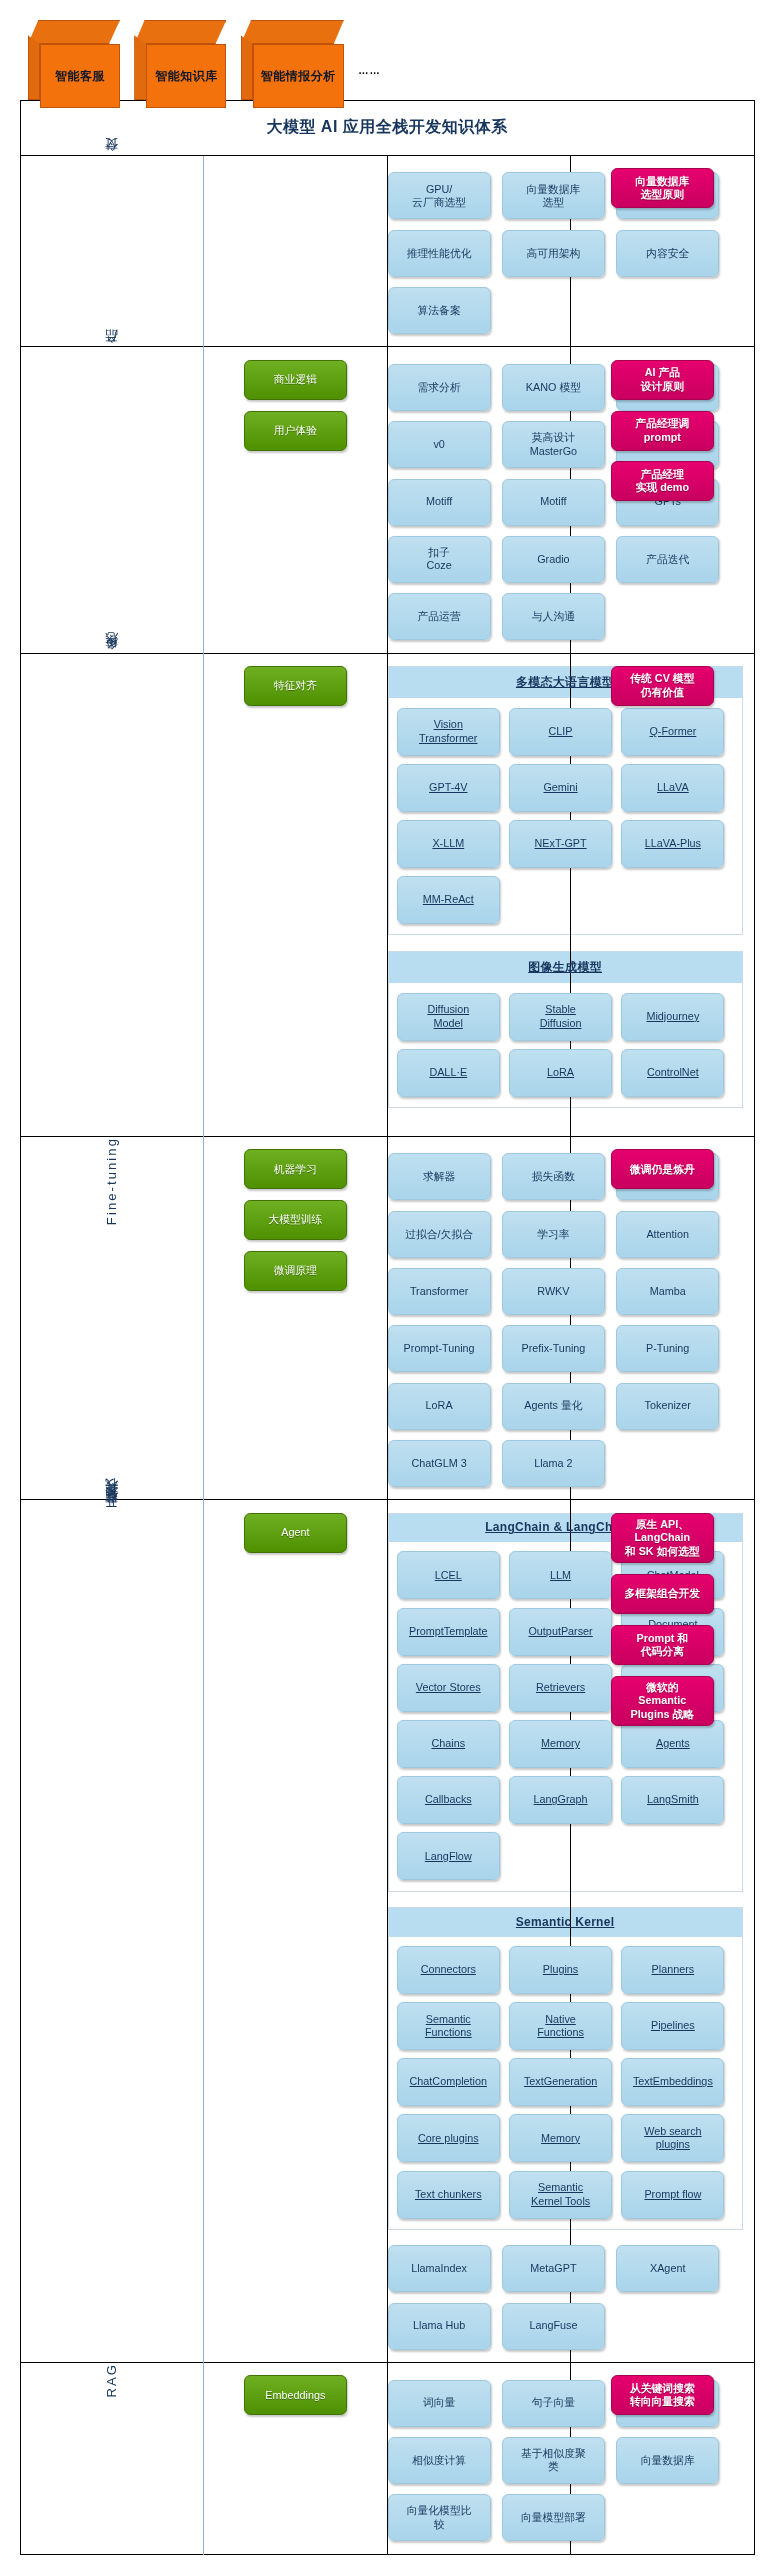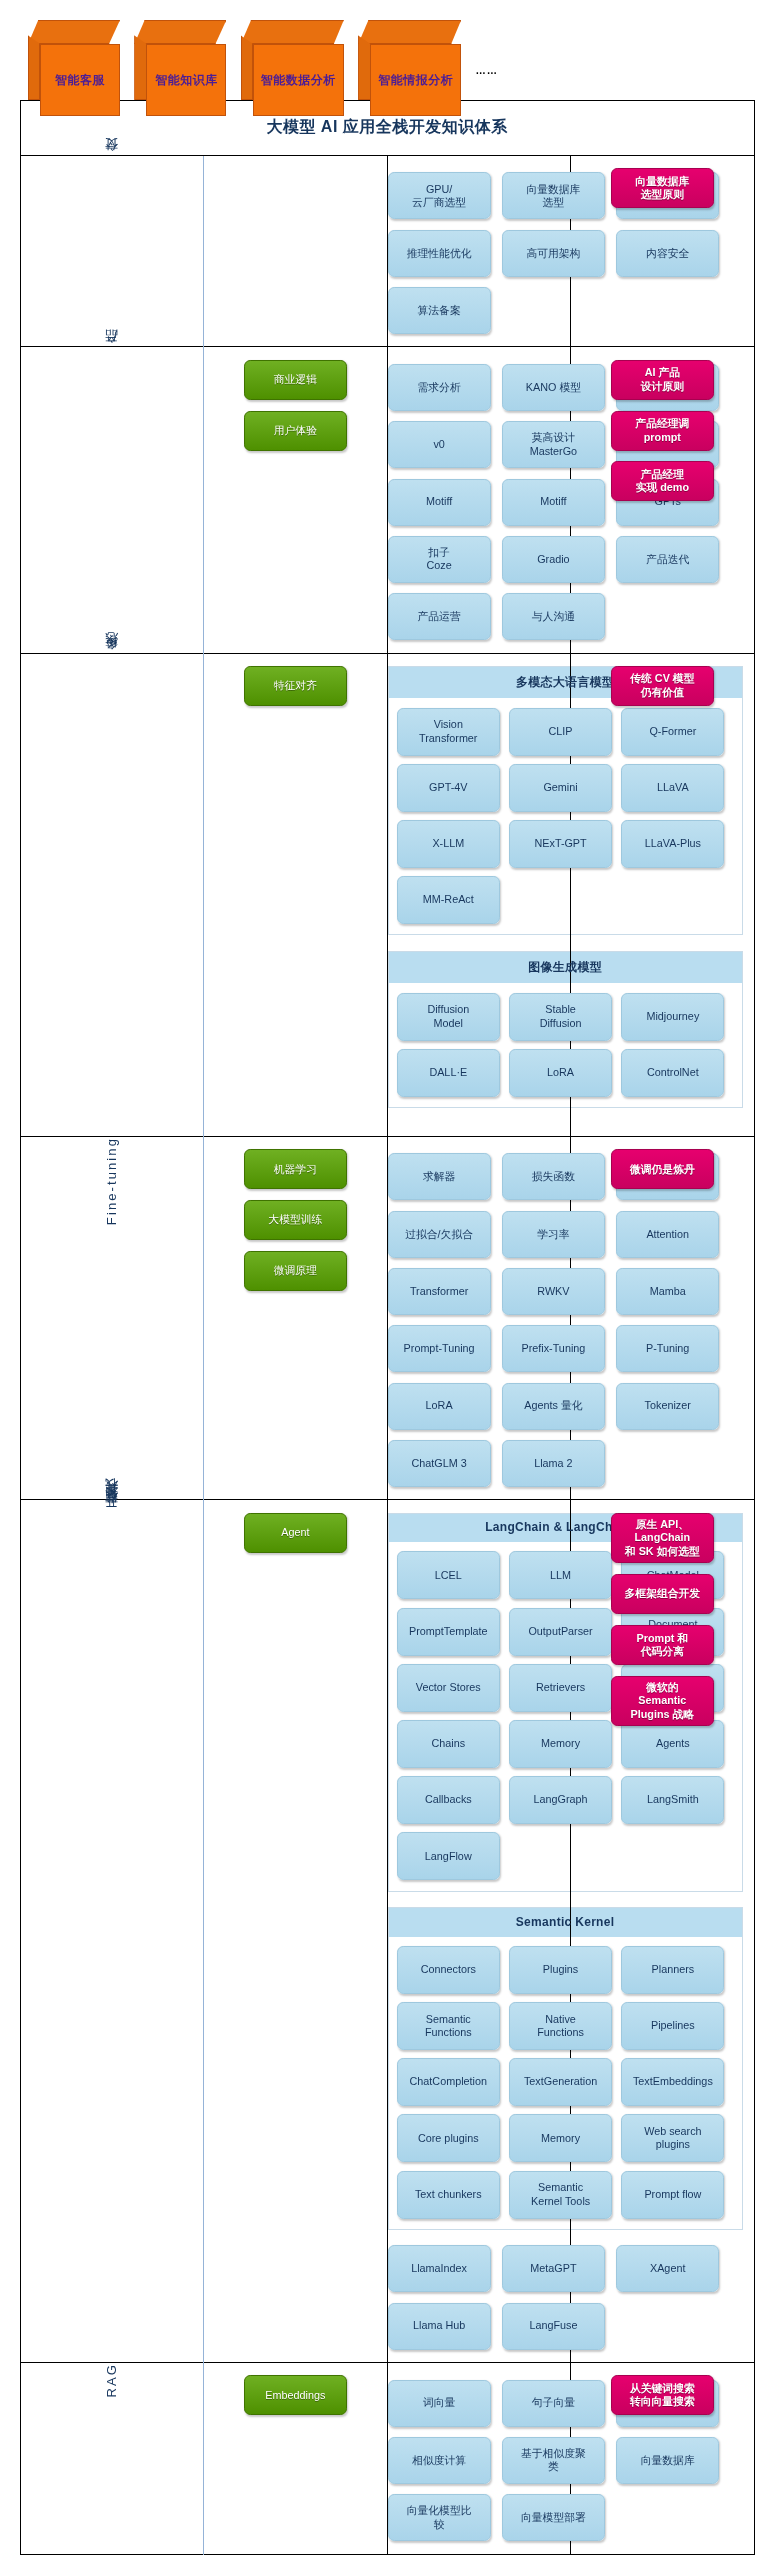--- a/index.html
+++ b/index.html
@@ -23,24 +23,24 @@
     background:#e8700f;
     border:0.5px solid #c1520a;
     clip-path: polygon(10.3px 0, 92px 0, 81px 24px, 0 24px);
   }
   .cube .side {
     position:absolute; left:0; top:0; width:12.4px; height:80px;
     background:#e06a0c; border:0.5px solid #c1520a;
     clip-path: polygon(0 15.5px, 12.4px 24px, 12.4px 80px, 0 80px);
   }
   .cube .face {
-    position:absolute; left:12px; top:24px; width:80px; height:72px;
+    position:absolute; left:12px; top:24px; width:80px; height:64px;
     background:#f4720b; border:0.5px solid #c1520a;
     display:flex; align-items:center; justify-content:center;
-    font-size:12px; font-weight:bold; color:#4c1d95; letter-spacing:0.5px;
+    font-size:12px; font-weight:bold; color:#0f172a; letter-spacing:0.5px;
     white-space:nowrap;
   }
   .cube.wide { width: 103px; }
   .cube.wide .top { width:103px; clip-path: polygon(10.3px 0,103px 0,93px 24px,0 24px); }
   .cube.wide .face { width:91px; }
   .ellipsis {
     font-size:10.3px; font-weight:bold; color:#000;
     align-self:flex-end; margin-bottom:24px; letter-spacing:1px;
   }
 
@@ -128,21 +128,21 @@
   .chip.blue {
     background: linear-gradient(180deg,#bfe0f0 0%, #a9d4ea 100%);
     border: 0.5px solid #9ec8de;
     color: #17365d;
   }
 
   .grid3 { display:flex; flex-wrap: wrap; gap: 10.3px 11.3px; width: 355px; margin: 0 auto; }
   .grid3 .chip { width: 103px; height: 47px; }
 
   
-  .panel { width: 355px; margin: 0 auto 15.5px auto; border:0.5px solid #c9dbe8; background:#fff; }
+  .panel { width: 355px; margin: 0 auto 15.5px auto; border:0.5px solid #c9dbe8; background:#fff;text-decoration:underline; }
   .panel .panel-head {
     background: #b9ddf0;
     text-align:center;
     font-size: 12px;
     font-weight: bold;
     color:#17365d;
     padding: 6.7px 0 7.7px;
     letter-spacing: 0.3px;
   }
   .panel .panel-body { padding: 9.3px 8.2px 10.3px 8.2px; }
@@ -157,25 +157,20 @@
 <div class="banner">
   <div class="cube">
     <div class="top"></div>
     <div class="side"></div>
     <div class="face">智能客服</div>
   </div>
   <div class="cube">
     <div class="top"></div>
     <div class="side"></div>
     <div class="face">智能知识库</div>
-  </div>
-  <div class="cube wide">
-    <div class="top"></div>
-    <div class="side"></div>
-    <div class="face">智能数据分析</div>
   </div>
   <div class="cube wide">
     <div class="top"></div>
     <div class="side"></div>
     <div class="face">智能情报分析</div>
   </div>
   <div class="ellipsis">……</div>
 </div>
 
 <div class="table-wrap">

